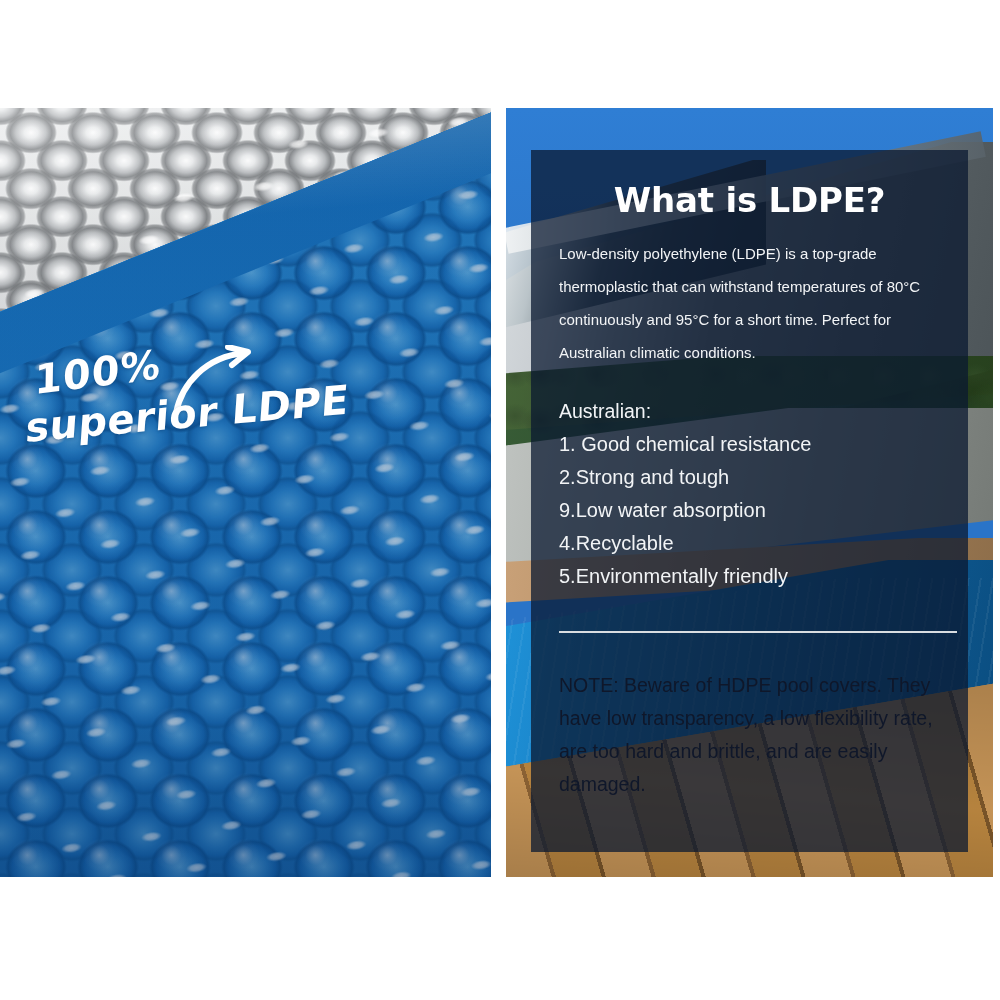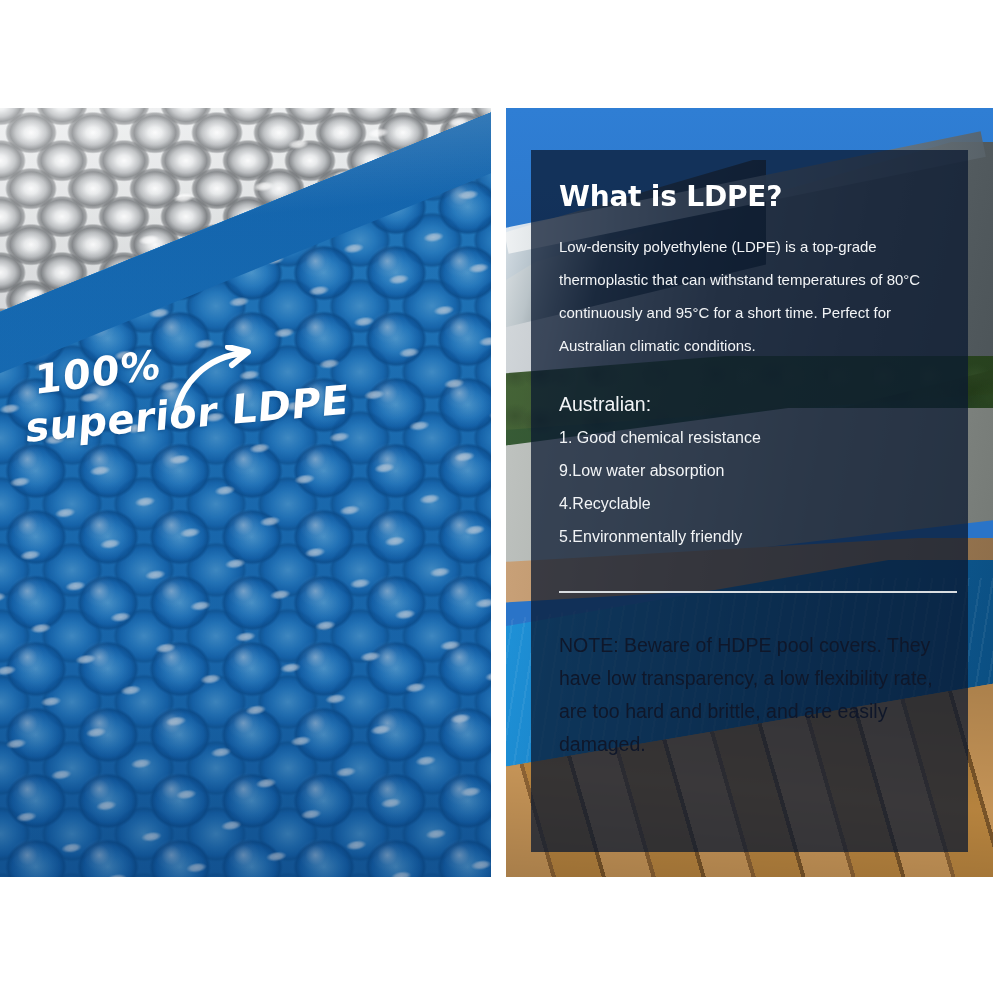--- a/index.html
+++ b/index.html
@@ -312,25 +312,26 @@
     top: 42px;
     width: 437px;
     height: 702px;
     background: rgba(9, 24, 48, 0.74);
     padding: 30px 28px 0 28px;
     color: #ffffff;
   }
 
   #card-title {
     font-family: "DejaVu Sans", sans-serif;
-    font-size: 28px;
+    font-size: 34px;
     font-weight: 700;
     letter-spacing: -0.2px;
     color: #ffffff;
     margin-bottom: 17px;
+    text-align: center;
   }
 
   .card-para {
     font-size: 15px;
     line-height: 33px;
     color: #f2f4f6;
     font-weight: 400;
   }
 
   #properties-label {
@@ -339,21 +340,21 @@
     color: #f2f4f6;
     margin-top: 26px;
   }
 
   #properties-list {
     list-style: none;
     margin: 0;
     padding: 0;
   }
   #properties-list li {
-    font-size: 16px;
+    font-size: 20px;
     line-height: 33px;
     color: #f2f4f6;
     white-space: nowrap;
   }
 
   #card-divider {
     width: 398px;
     height: 2px;
     background: #d9dde1;
     margin: 38px 0 0 0;
@@ -407,20 +408,21 @@
 
     <div id="info-card">
       <div id="card-title">What is LDPE?</div>
 
       <div class="card-para">Low-density polyethylene (LDPE) is a top-grade thermoplastic that can withstand temperatures of 80°C continuously and 95°C for a short time. Perfect for Australian climatic conditions.</div>
 
       <div id="properties-label">Australian:</div>
 
       <ul id="properties-list">
         <li>1. Good chemical resistance</li>
+        <li>2.Strong and tough</li>
         <li>9.Low water absorption</li>
         <li>4.Recyclable</li>
         <li>5.Environmentally friendly</li>
       </ul>
 
       <hr id="card-divider">
 
       <div id="note-block">NOTE: Beware of HDPE pool covers. They have low transparency, a low flexibility rate, are too hard and brittle, and are easily damaged.</div>
     </div>
   </div>

